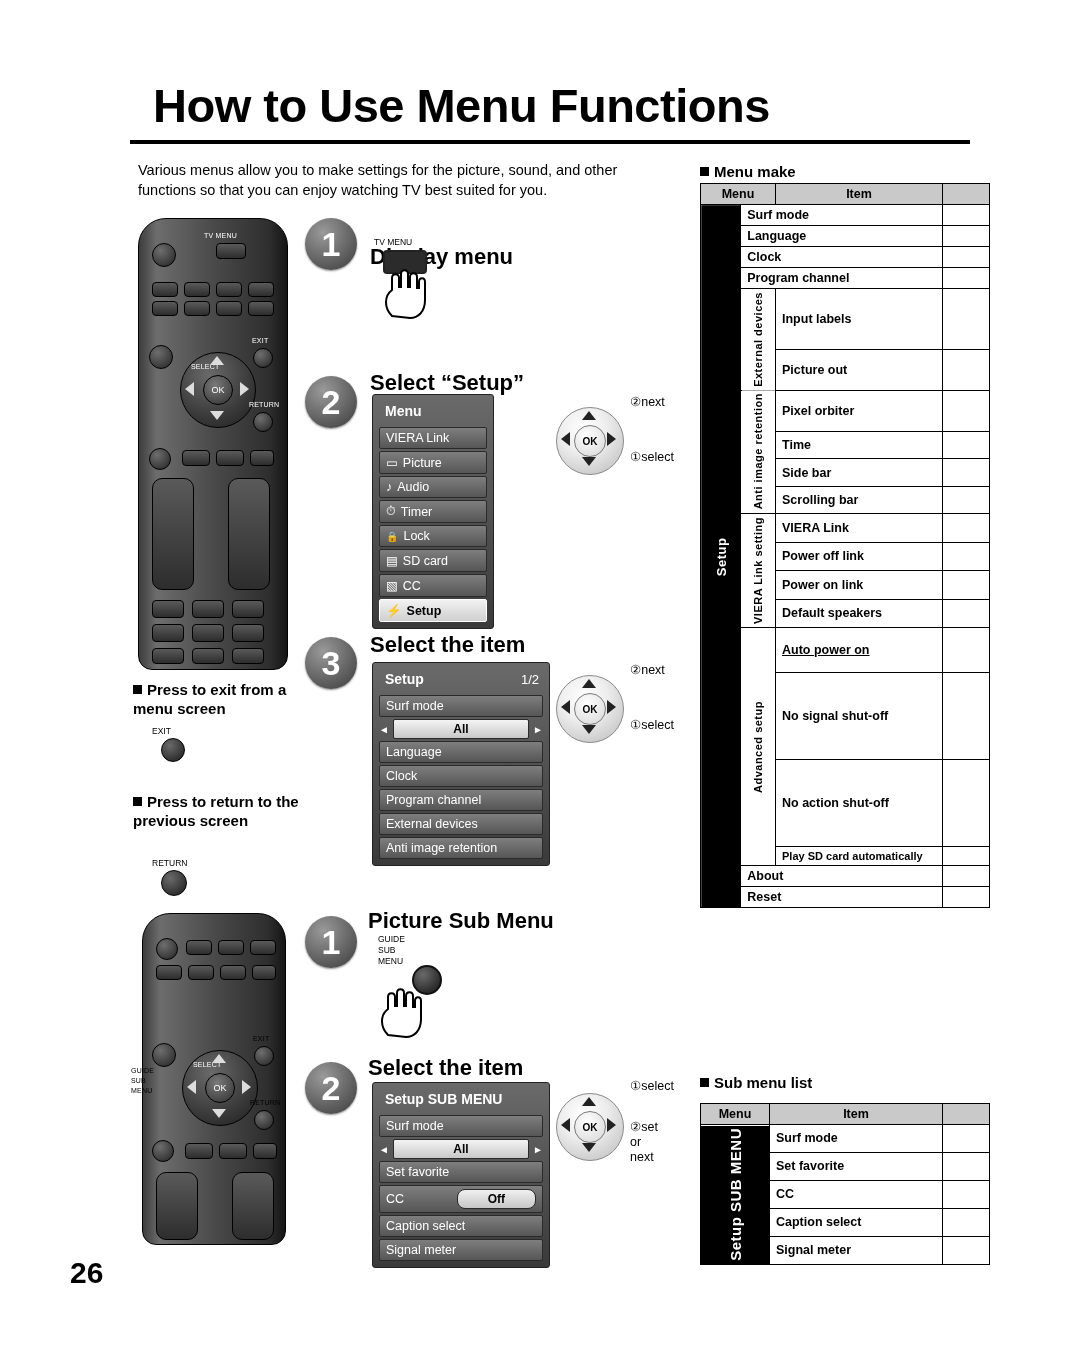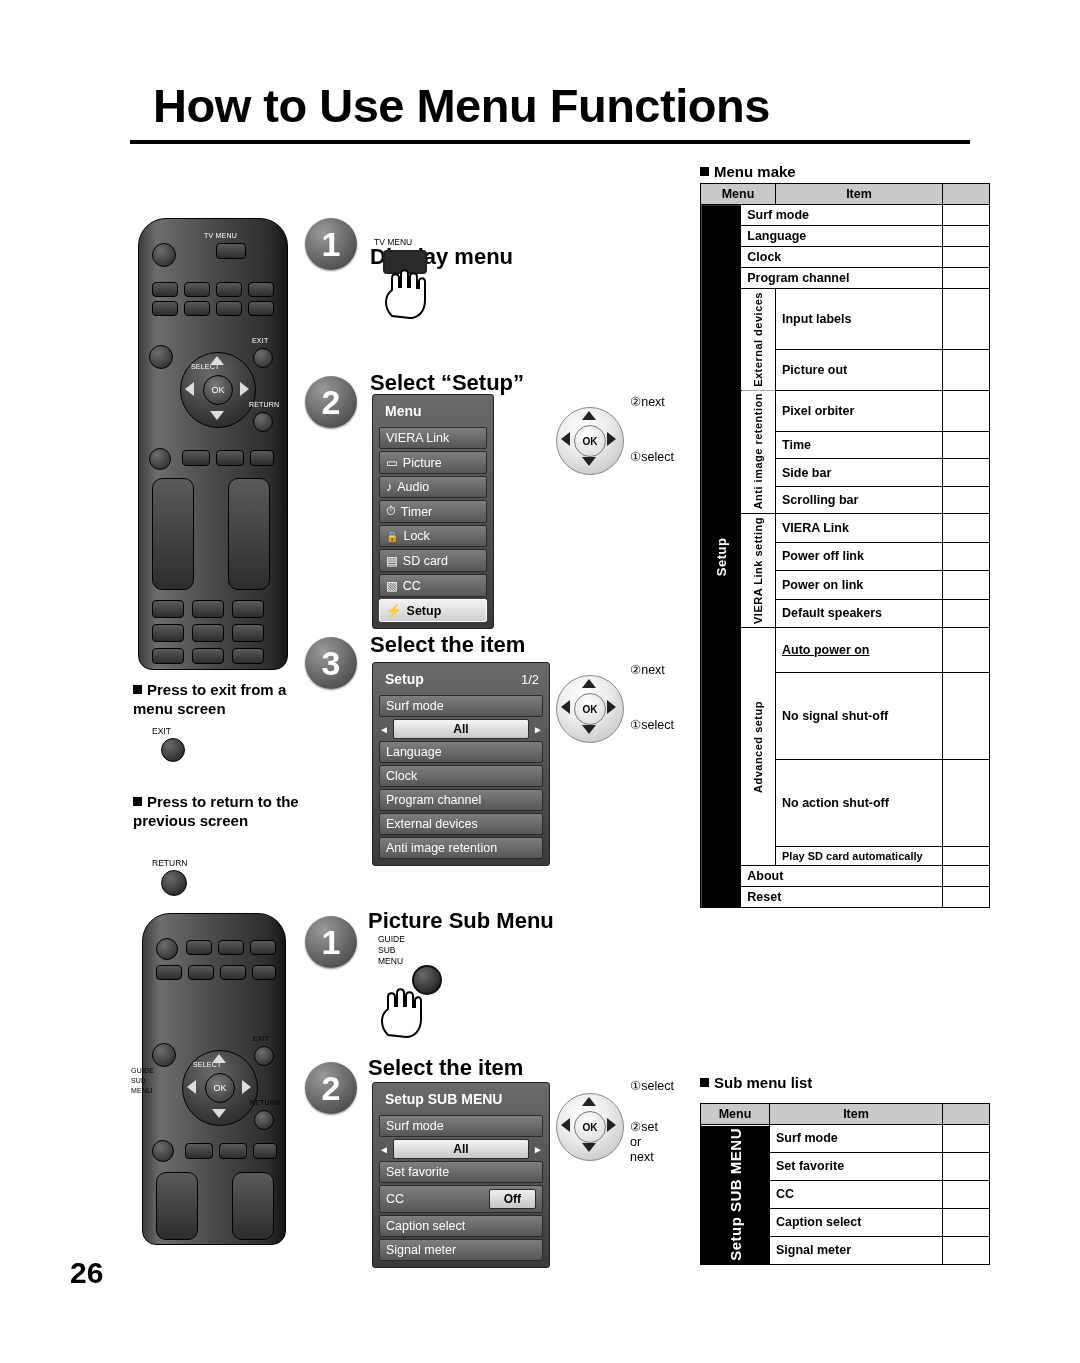--- a/index.html
+++ b/index.html
@@ -92,21 +92,21 @@
   }
   .slider{
     flex:1;background:linear-gradient(to bottom,#f4f4f4,#c8c8c8);
     border:1px solid #2a2a2a;border-radius:2px;
     color:#000;font-size:12px;font-weight:bold;text-align:center;padding:2px 15px;
   }
   .arrw{color:#fff;font-size:10px;}
   .valbox{
     background:linear-gradient(to bottom,#f0f0f0,#c6c6c6);
     border:1px solid #2a2a2a;color:#000;font-size:12px;font-weight:bold;
-    padding:2px 14px;border-radius:2px;
+    padding:2px 30px;border-radius:8px;
   }
 
   
   .okdiag{position:absolute;}
   .ring{
     position:absolute;width:66px;height:66px;border-radius:50%;
     background:radial-gradient(circle at 40% 32%,#fff 0%,#ededed 40%,#b9b9b9 100%);
     border:1px solid #8a8a8a;
   }
   .ok-center{
@@ -155,20 +155,21 @@
   }
 </style>
 </head>
 <body>
 
 <div class="page">
 
   <div class="title">How to Use Menu Functions</div>
   <div class="title-rule"></div>
 
+  <div class="intro">Various menus allow you to make settings for the picture, sound, and other functions so that you can enjoy watching TV best suited for you.</div>
 
   <div class="remote" style="left:138px;top:218px;width:148px;height:450px;">
   </div>
 
   <div class="rbtn round" style="left:152px;top:243px;width:22px;height:22px;"></div>
   <div class="rbtn" style="left:216px;top:243px;width:28px;height:14px;"></div>
   <div class="tiny-label" style="left:204px;top:232px;">TV MENU</div>
 
   <div class="rbtn" style="left:152px;top:282px;width:24px;height:13px;"></div>
   <div class="rbtn" style="left:184px;top:282px;width:24px;height:13px;"></div>

